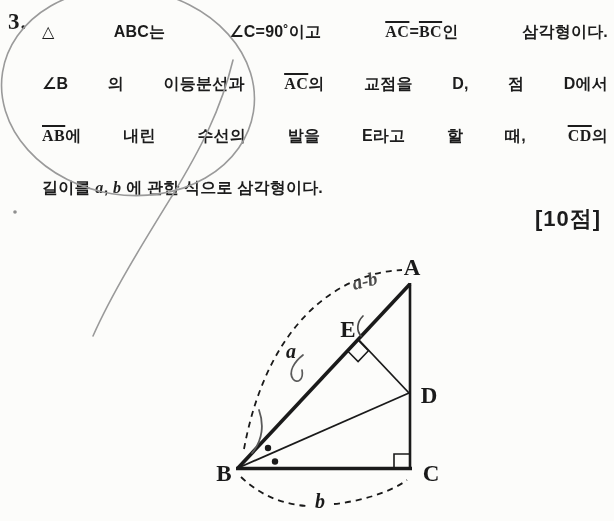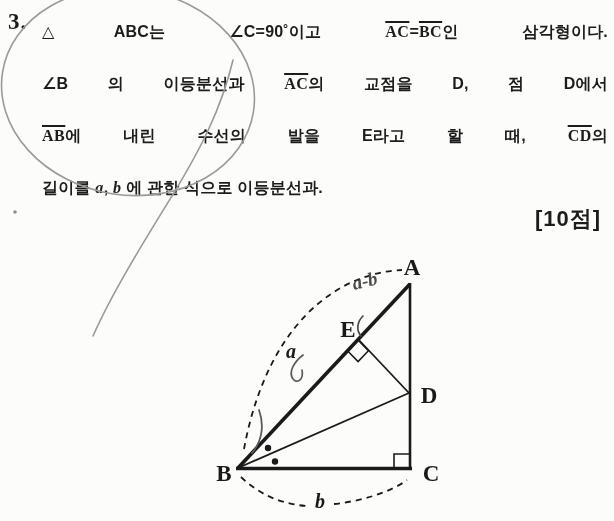--- a/index.html
+++ b/index.html
@@ -98,21 +98,21 @@
 
   <div class="problem-text">
     <div class="pnum">3.</div>
 
     <div class="tline jline"><span>△ABC는 ∠C=90˚이고 </span><span class="ov">AC</span><span>=</span><span class="ov">BC</span><span>인 삼각형이다.</span></div>
 
     <div class="tline jline"><span>∠B 의 이등분선과 </span><span class="ov">AC</span><span>의 교점을 D, 점 D에서</span></div>
 
     <div class="tline jline"><span class="ov">AB</span><span>에 내린 수선의 발을 E라고 할 때, </span><span class="ov">CD</span><span>의</span></div>
 
-    <div class="tline"><span>길이를 </span><span class="it">a</span><span>, </span><span class="it">b</span><span> 에 관한 식으로 이등분선과.</span></div>
+    <div class="tline"><span>길이를 </span><span class="it">a</span><span>, </span><span class="it">b</span><span> 에 관한 식으로 삼각형이다.</span></div>
   </div>
 
   <div class="points">[10점]</div>
 
   <svg class="fig-overlay" viewBox="0 0 614 521">
 
     <path d="M244,449 C253,400 272,349 308,313 C338,283 373,271 402,270" fill="none" stroke="#1a1a1a" stroke-width="1.8" stroke-dasharray="6 5"></path>
 
     <path d="M241,477 C262,497 284,504 306,506" fill="none" stroke="#1a1a1a" stroke-width="1.8" stroke-dasharray="6 5"></path>
     <path d="M334,504 C362,501 391,492 407,480" fill="none" stroke="#1a1a1a" stroke-width="1.8" stroke-dasharray="6 5"></path>

